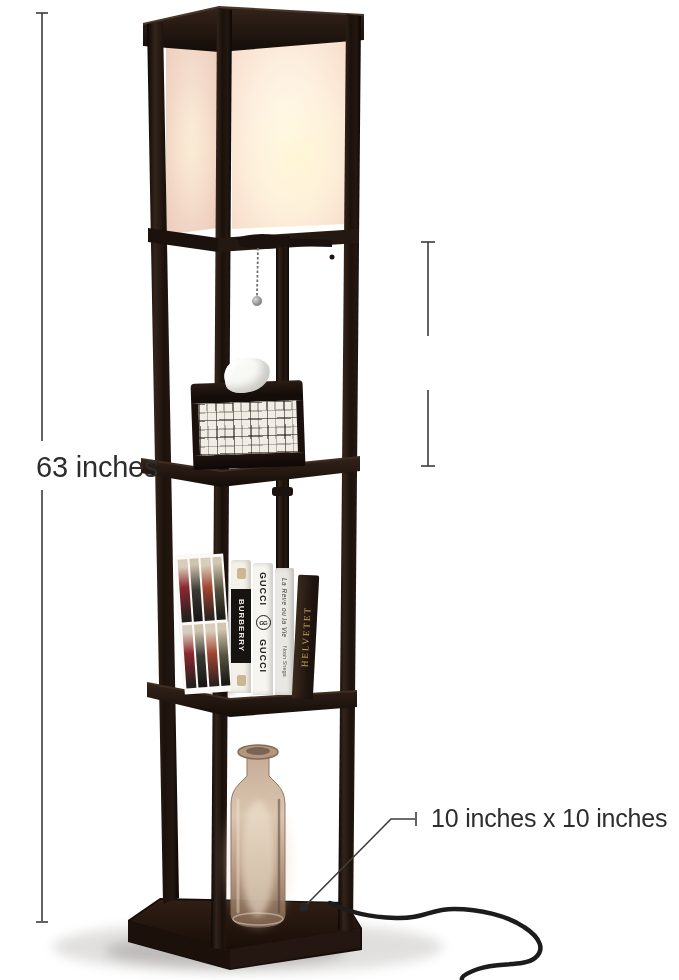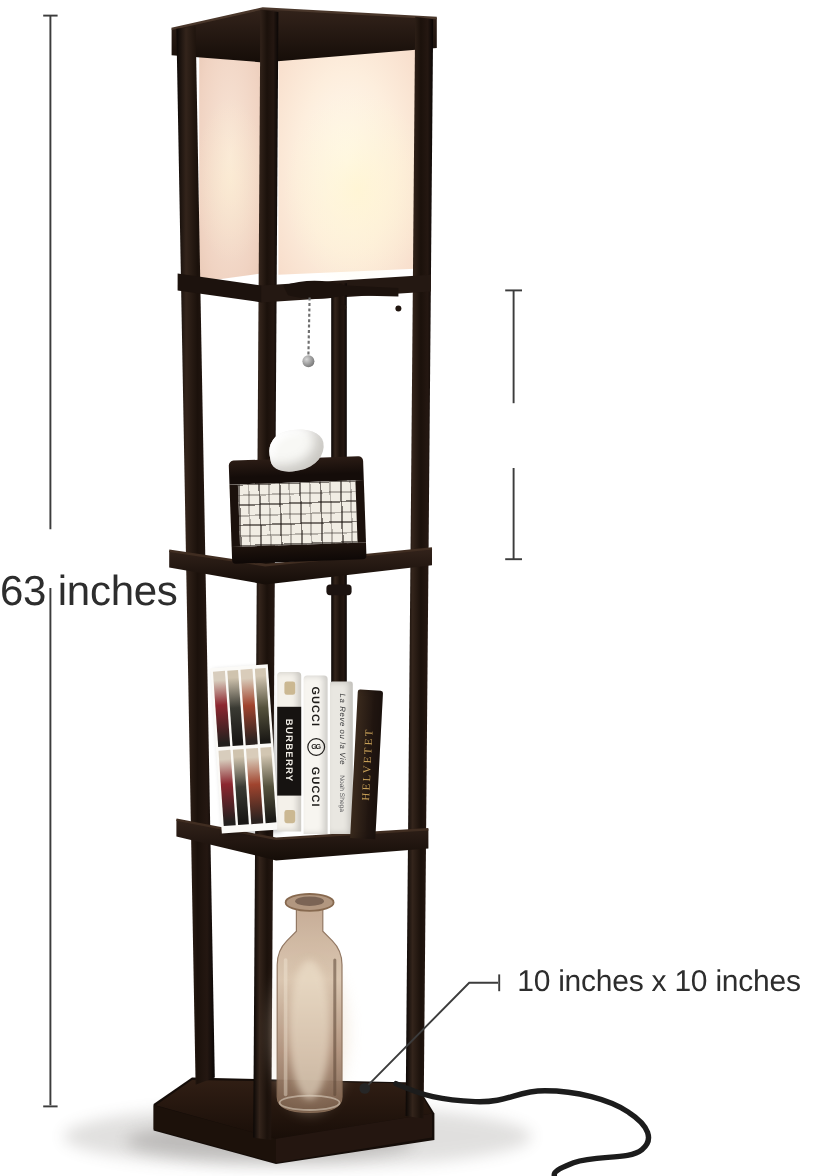--- a/index.html
+++ b/index.html
@@ -7,21 +7,21 @@
     position:relative; width:679px; height:980px; background:#ffffff;
     overflow:hidden; font-family:"Liberation Sans", sans-serif;
   }
   .stage svg { position:absolute; left:0; top:0; }
 
   
   .dim-label {
     position:absolute; color:var(--annotation-ink, #2d2d2d);
     line-height:1; white-space:nowrap; letter-spacing:-0.2px;
   }
-  #label-total   { left:0px;   top:475px; font-size:35px; }
+  #label-total   { left:0px;   top:453px; font-size:29px;padding-left:36px; }
   #label-shade   { left:378px; top:349px; font-size:26px; }
   #label-base    { left:431px; top:806px; font-size:25px; }
 
   
   .tissue-box { position:absolute; left:192px; top:382px; width:112px; height:86px;
     transform:rotate(-2deg); }
   .tb-top { height:20px; background:linear-gradient(180deg,#2b1c15,#140c09 70%);
     border-radius:4px 4px 0 0; }
   .tb-plaid { height:52px; background-color:#f1ede4;
     border-left:7px solid #1b110c; border-right:7px solid #1b110c;

